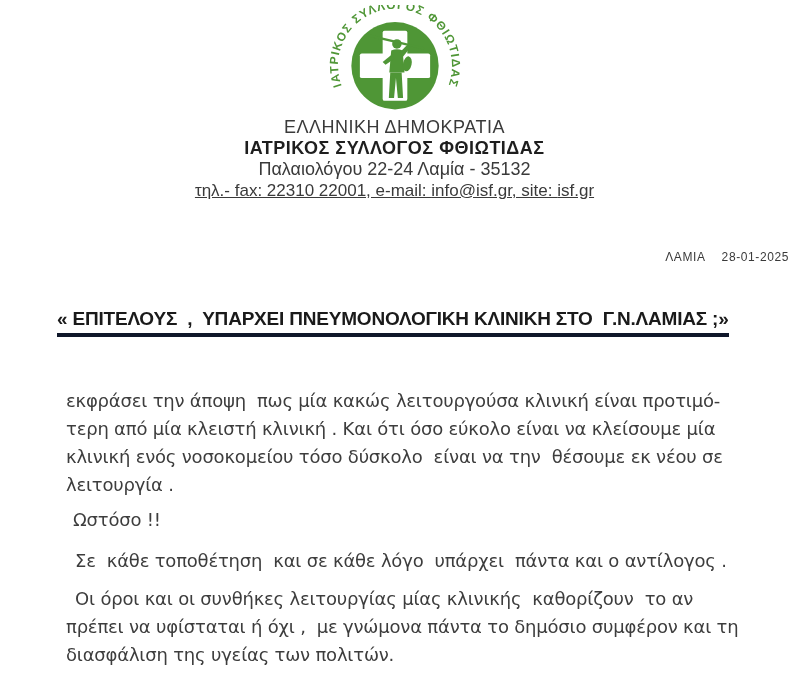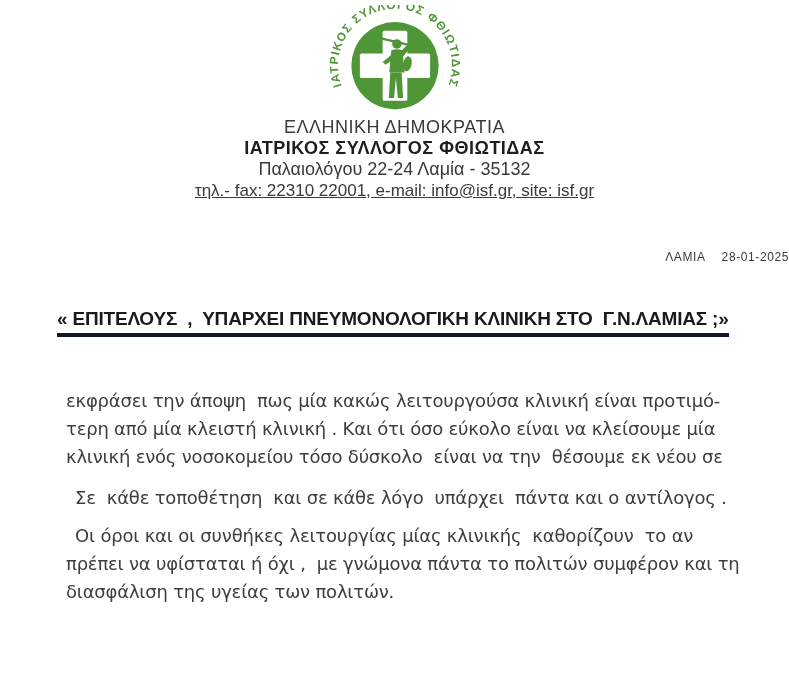--- a/index.html
+++ b/index.html
@@ -149,22 +149,26 @@
 
 <div>
   <div class="doc-title">« ΕΠΙΤΕΛΟΥΣ  ,  ΥΠΑΡΧΕΙ ΠΝΕΥΜΟΝΟΛΟΓΙΚΗ ΚΛΙΝΙΚΗ ΣΤΟ  Γ.Ν.ΛΑΜΙΑΣ ;»</div>
 </div>
 
 <div class="body-text">
   <div class="p1">
     <div class="line">εκφράσει την άποψη  πως μία κακώς λειτουργούσα κλινική είναι προτιμό-</div>
     <div class="line">τερη από μία κλειστή κλινική . Και ότι όσο εύκολο είναι να κλείσουμε μία</div>
     <div class="line">κλινική ενός νοσοκομείου τόσο δύσκολο  είναι να την  θέσουμε εκ νέου σε</div>
+    <div class="line">λειτουργία .</div>
+  </div>
+  <div class="p2">
+    <div class="line first">Ωστόσο !!</div>
   </div>
   <div class="p3">
     <div class="line first">Σε  κάθε τοποθέτηση  και σε κάθε λόγο  υπάρχει  πάντα και ο αντίλογος .</div>
   </div>
   <div class="p4">
     <div class="line first">Οι όροι και οι συνθήκες λειτουργίας μίας κλινικής  καθορίζουν  το αν</div>
-    <div class="line">πρέπει να υφίσταται ή όχι ,  με γνώμονα πάντα το πολιτών συμφέρον και τη</div>
+    <div class="line">πρέπει να υφίσταται ή όχι ,  με γνώμονα πάντα το δημόσιο συμφέρον και τη</div>
     <div class="line">διασφάλιση της υγείας των πολιτών.</div>
   </div>
 </div>
 
 </body></html>

